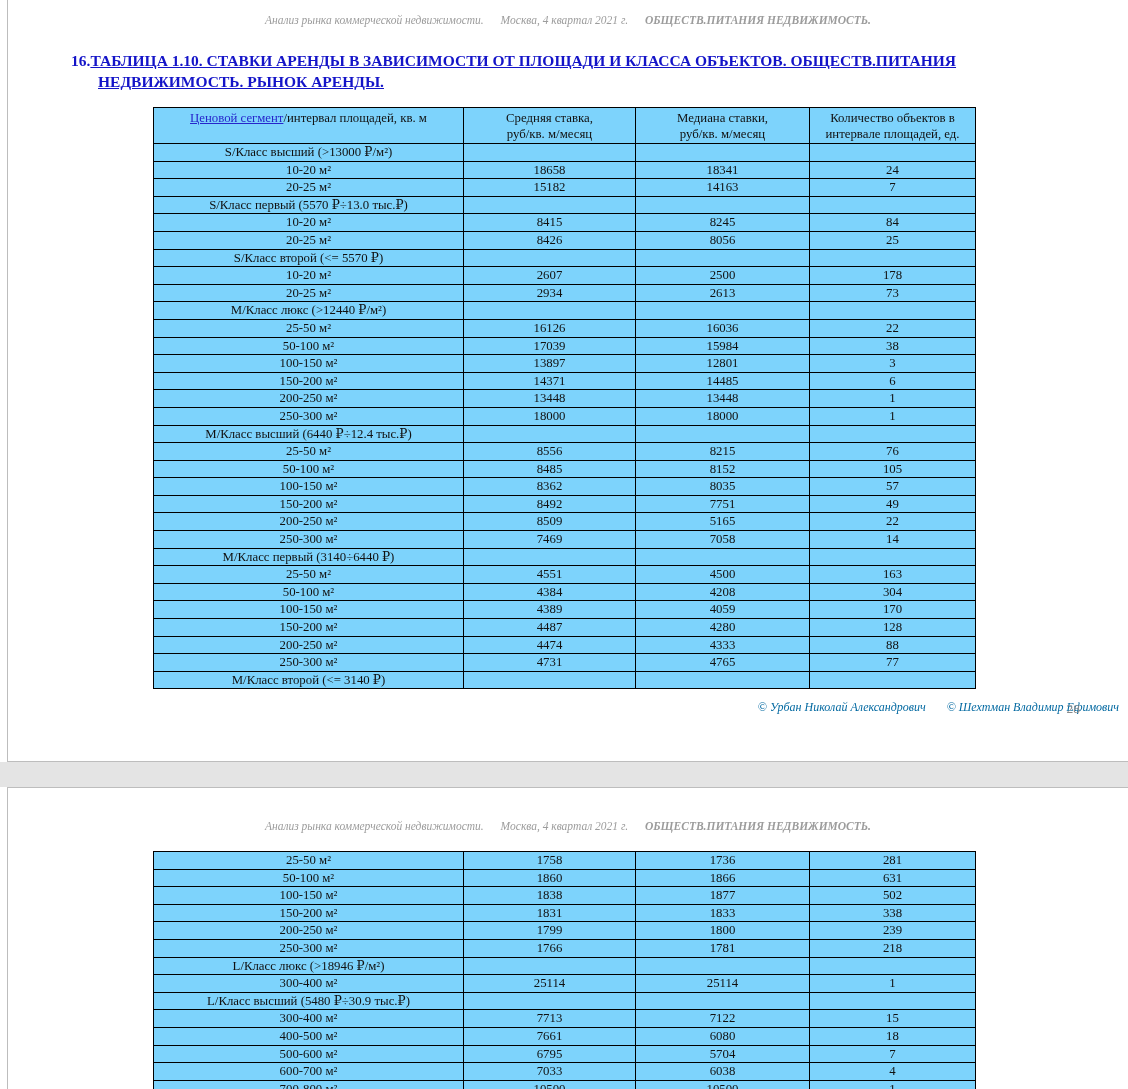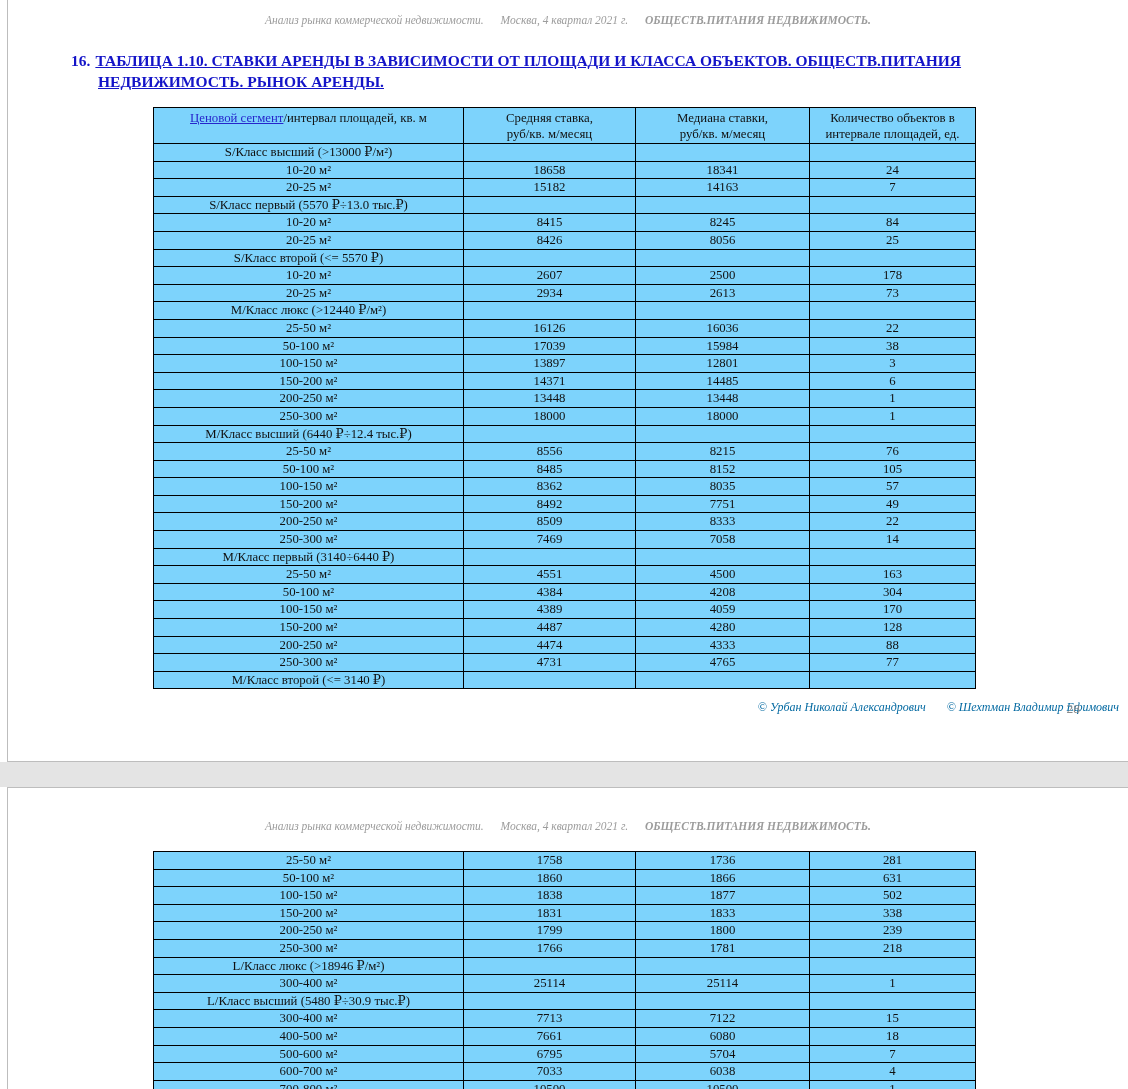--- a/index.html
+++ b/index.html
@@ -48,21 +48,21 @@
   .doc-heading {
     position: absolute; top: 50px; left: 63px;
     width: 950px;
     font-size: 15.5px;
     font-weight: bold;
     line-height: 21px;
     color: #1414c8;
     padding-left: 27px;
     text-indent: -27px;
   }
-  .doc-heading .heading-number { margin-right: 5px; }
+  .doc-heading .heading-number { }
   .doc-heading .heading-link {
     text-decoration: underline;
     white-space: pre-line;
     cursor: pointer;
   }
   table.rates {
     position: absolute; left: 145px;
     border-collapse: collapse;
     table-layout: fixed;
     width: 822px;
@@ -275,21 +275,21 @@
         </tr>
         <tr>
           <td>150-200 м²</td>
           <td>8492</td>
           <td>7751</td>
           <td>49</td>
         </tr>
         <tr>
           <td>200-250 м²</td>
           <td>8509</td>
-          <td>8333</td>
+          <td>5165</td>
           <td>22</td>
         </tr>
         <tr>
           <td>250-300 м²</td>
           <td>7469</td>
           <td>7058</td>
           <td>14</td>
         </tr>
         <tr>
           <td>М/Класс первый (3140÷6440 ₽)</td>

